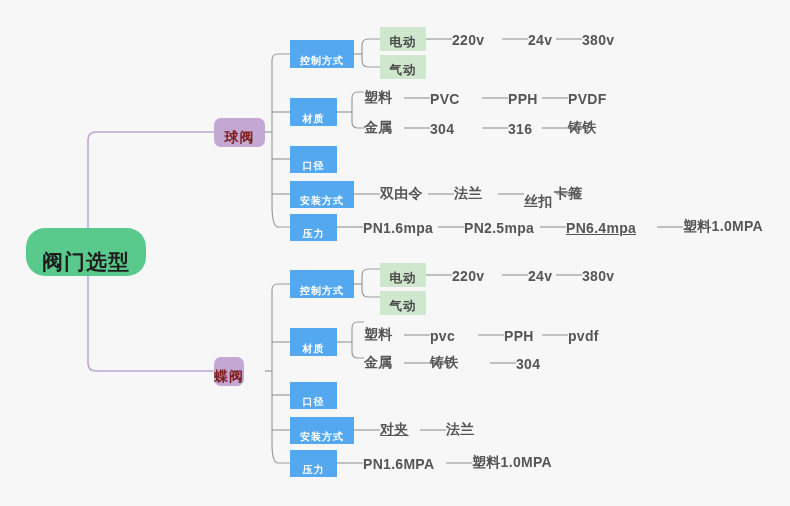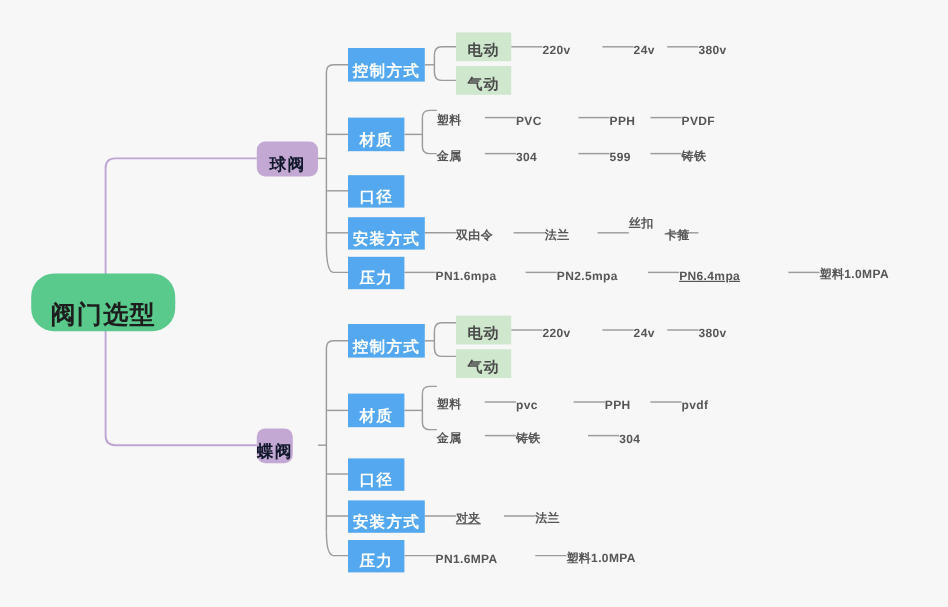--- a/index.html
+++ b/index.html
@@ -14,34 +14,34 @@
   svg.wires{position:absolute;left:0;top:0;width:790px;height:506px;pointer-events:none;}
 
   .node{position:absolute;box-sizing:border-box;display:flex;align-items:flex-end;justify-content:center;}
 
   .root{
     background:#5ac98c;color:#1d1d1d;
     font-size:21px;font-weight:bold;
     border-radius:19px;letter-spacing:1px;
   }
   .branch{
-    background:#c4a8d4;color:#0f172a;
+    background:#c4a8d4;color:#7f1d1d;
     font-size:14px;font-weight:bold;
     border-radius:7px;letter-spacing:1px;
   }
   .cat{
     background:#54a8f0;color:#ffffff;
-    font-size:13px;font-weight:bold;letter-spacing:1px;
+    font-size:10px;font-weight:bold;letter-spacing:1px;
   }
   .green{
     background:#cfe7cd;color:#4a4a4a;
     font-size:12.5px;font-weight:bold;letter-spacing:1px;
   }
   .leaf{
-    color:#565656;font-size:10px;font-weight:bold;
+    color:#565656;font-size:14px;font-weight:bold;
     white-space:nowrap;letter-spacing:0.3px;
     justify-content:flex-start;
   }
 </style>
 </head>
 <body>
 
 <div id="map">
 
   <svg class="wires" viewBox="0 0 790 506">
@@ -160,40 +160,40 @@
   <div class="node leaf" style="left:568px;top:89px;width:56px;height:18px;">
     <span>PVDF</span>
   </div>
   <div class="node leaf" style="left:364px;top:119px;width:44px;height:18px;">
     <span>金属</span>
   </div>
   <div class="node leaf" style="left:430px;top:119px;width:50px;height:18px;">
     <span>304</span>
   </div>
   <div class="node leaf" style="left:508px;top:119px;width:50px;height:18px;">
-    <span>599</span>
+    <span>316</span>
   </div>
   <div class="node leaf" style="left:568px;top:119px;width:56px;height:18px;">
     <span>铸铁</span>
   </div>
 
   <div class="node cat" style="left:290px;top:146px;width:47px;height:27px;">
     <span>口径</span>
   </div>
 
   <div class="node cat" style="left:290px;top:181px;width:64px;height:27px;">
     <span>安装方式</span>
   </div>
   <div class="node leaf" style="left:380px;top:185px;width:60px;height:18px;font-family:Liberation Mono, monospace;">
     <span>双由令</span>
   </div>
   <div class="node leaf" style="left:454px;top:185px;width:50px;height:18px;">
     <span>法兰</span>
   </div>
-  <div class="node leaf" style="left:524px;top:175px;width:50px;height:18px;">
+  <div class="node leaf" style="left:524px;top:193px;width:50px;height:18px;">
     <span>丝扣</span>
   </div>
   <div class="node leaf" style="left:554px;top:185px;width:50px;height:18px;">
     <span>卡箍</span>
   </div>
 
   <div class="node cat" style="left:290px;top:214px;width:47px;height:27px;">
     <span>压力</span>
   </div>
   <div class="node leaf" style="left:363px;top:218px;width:80px;height:18px;">

